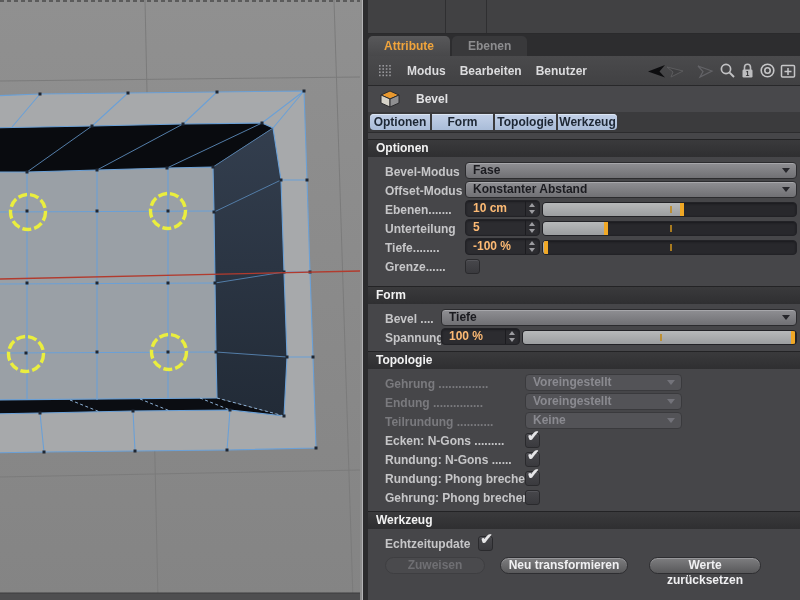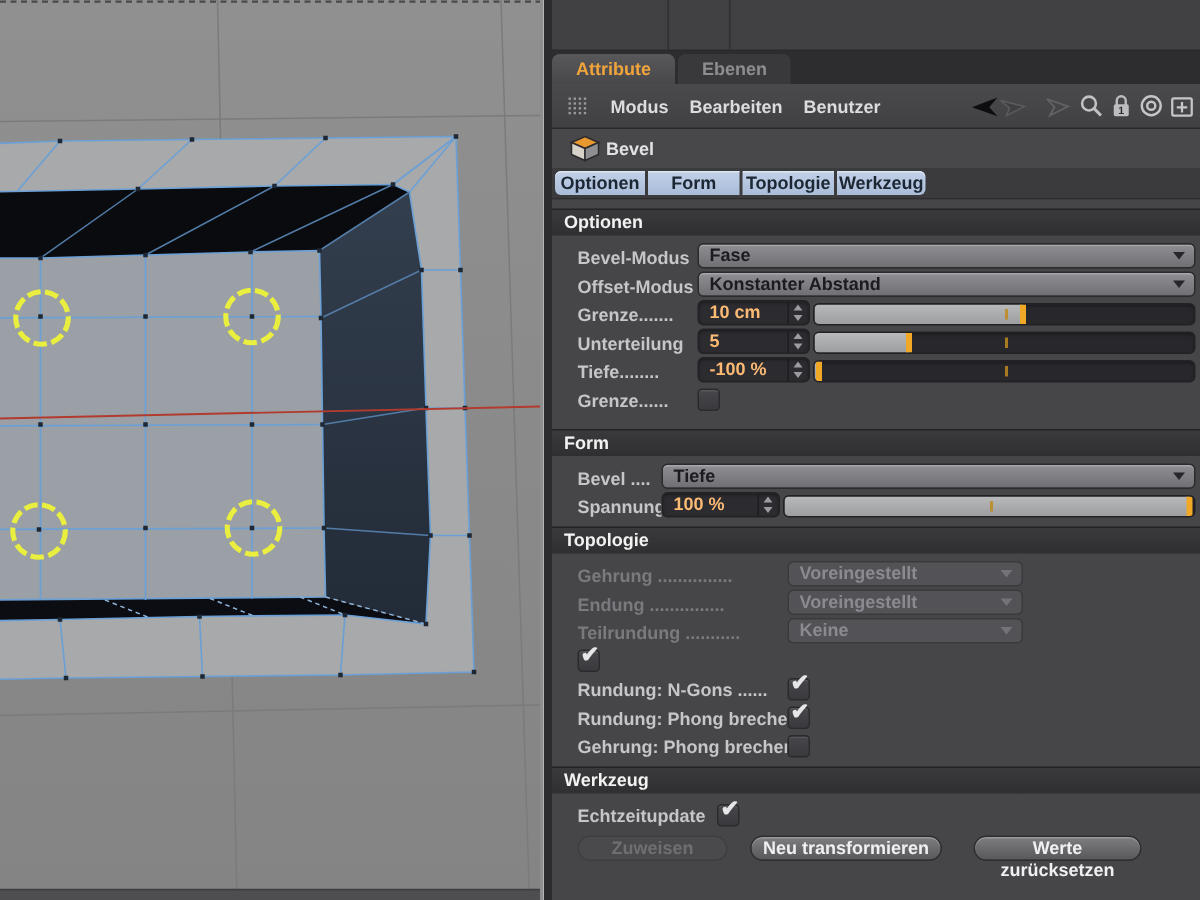--- a/index.html
+++ b/index.html
@@ -26,21 +26,21 @@
   .tab.active{background:linear-gradient(#58585a,#48484a);color:#f0a43c;}
   .tab.idle{background:#39393b;color:#8d8d8f;}
 
   .menubar{height:29px;background:linear-gradient(#4a4a4c,#414143);border-bottom:1px solid #28282a;
            display:flex;align-items:center;padding:0 4px 0 6px;}
   .mitem{font-size:12px;font-weight:600;color:#dcdcde;margin-left:14px;}
   .menubar .spacer{flex:1}
   .micon{display:inline-flex;align-items:center;margin-left:4px;}
 
   .objrow{height:26px;background:#48484b;display:flex;align-items:center;padding-left:8px;}
-  .objname{font-size:12px;font-weight:600;color:#e2e2e4;margin-left:4px;}
+  .objname{font-size:12px;font-weight:600;color:#e2e2e4;margin-left:16px;}
 
   .subtabs{height:20px;background:#3b3b3d;display:flex;align-items:center;padding-left:2px;border-bottom:1px solid #2c2c2e;}
   .seg{height:16px;line-height:16px;text-align:center;font-size:12px;font-weight:600;color:#1d2734;
        background:linear-gradient(#c3d1e8,#a9bcd8);box-shadow:inset 0 1px 0 #dce6f3;margin-right:2px;}
   .seg:first-child{border-radius:4px 0 0 4px;}
   .seg.last{border-radius:0 4px 4px 0;}
 
   .content{flex:1;overflow:hidden;padding-top:6px;background:#464649;}
   .sec-h{height:17px;line-height:17px;background:linear-gradient(#3a3a3c,#2f2f31);
          border-top:1px solid #232325;color:#f2f2f2;font-size:12px;font-weight:700;padding-left:8px;}
@@ -308,21 +308,21 @@
         </div>
       </div>
       <div class="row">
         <span class="lbl">Offset-Modus</span>
         <div class="dd">
           <span class="dd-t">Konstanter Abstand</span>
           <span class="dd-a"></span>
         </div>
       </div>
       <div class="row">
-        <span class="lbl">Grenze.......</span>
+        <span class="lbl">Ebenen.......</span>
         <div class="spin">
           <span class="spin-v">10 cm</span>
           <span class="spin-s">
               <i class="up"></i>
               <i class="dn"></i>
             </span>
         </div>
         <div class="slider">
           <div class="s-fill" style="width: 55%;"></div>
             <div class="s-tick" style="left: 50%;"></div>
@@ -407,20 +407,21 @@
           </div>
         </div>
         <div class="row">
           <span class="lbl dis">Teilrundung ...........</span>
           <div class="dd disabled">
             <span class="dd-t">Keine</span>
             <span class="dd-a"></span>
           </div>
         </div>
         <div class="row cbrow">
+          <span class="lbl">Ecken: N-Gons .........</span>
           <span class="cb on"></span>
         </div>
         <div class="row cbrow">
           <span class="lbl">Rundung: N-Gons ......</span>
           <span class="cb on"></span>
         </div>
         <div class="row cbrow">
           <span class="lbl">Rundung: Phong brechen</span>
           <span class="cb on"></span>
         </div>

